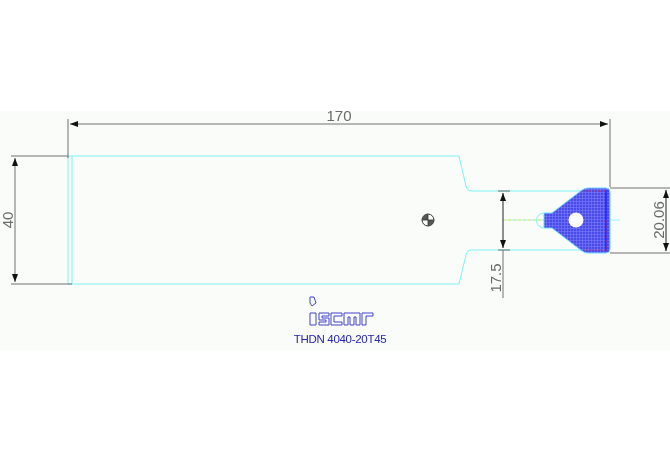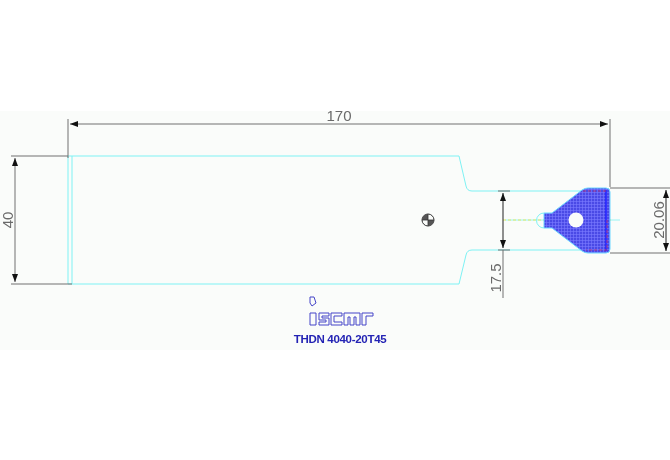--- a/index.html
+++ b/index.html
@@ -1,19 +1,19 @@
 <!DOCTYPE html>
 <html><head>
 <meta charset="utf-8">
 <style>
   html,body{margin:0;padding:0;background:#ffffff;}
   body{width:670px;height:460px;position:relative;overflow:hidden;font-family:"Liberation Sans",sans-serif;}
   #drawing{position:absolute;left:0;top:0;width:670px;height:384px;}
   .band{position:absolute;left:0;top:111px;width:670px;height:239px;background:#fafcfa;}
-  .caption{position:absolute;left:270px;top:333px;width:140px;text-align:center;color:#2323b4;font-weight:bold;font-size:11.5px;letter-spacing:-0.3px;}
+  .caption{position:absolute;left:270px;top:333px;width:140px;text-align:center;color:#2323b4;font-weight:normal;font-size:11.5px;letter-spacing:-0.3px;}
 </style>
 </head>
 <body>
 
 <div id="drawing">
   <div class="band"></div>
 
   <svg width="670" height="460" style="position:absolute;left:0;top:0">
     <defs>
       <pattern id="mesh" width="3" height="3" patternUnits="userSpaceOnUse">

